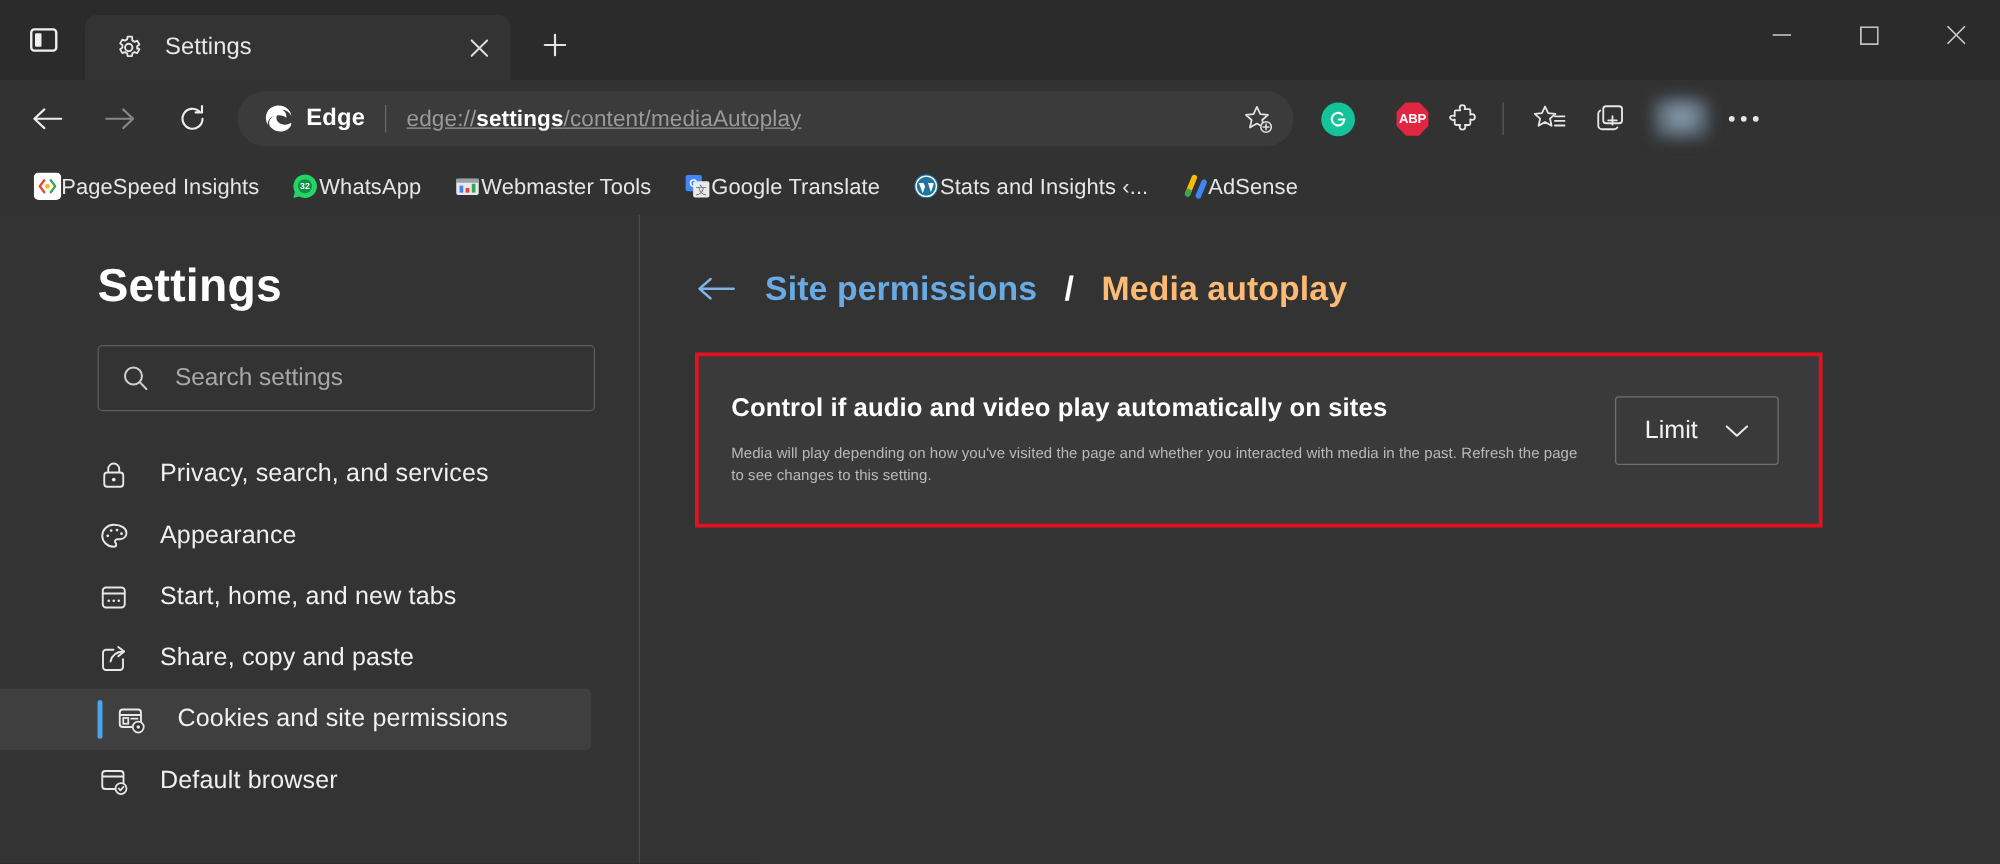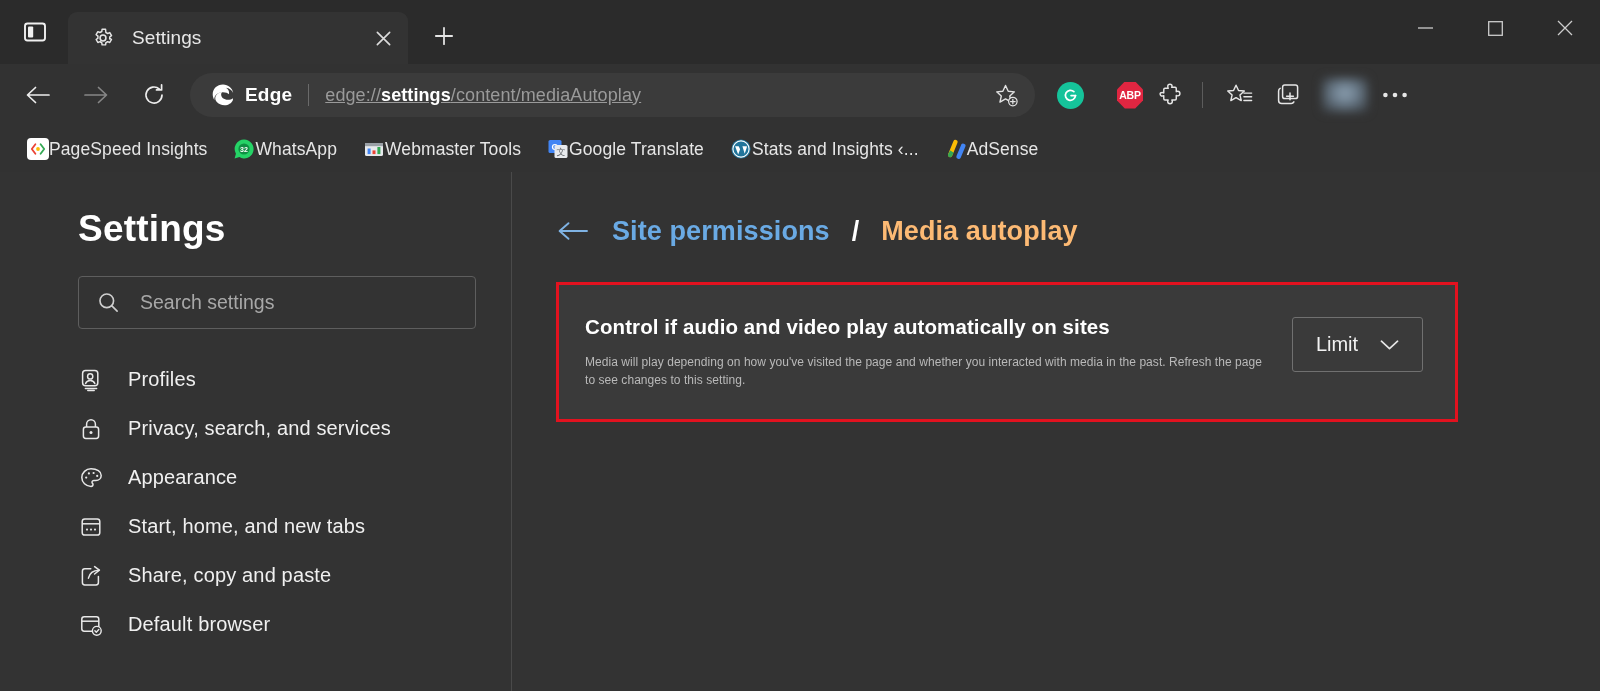--- a/index.html
+++ b/index.html
@@ -596,31 +596,20 @@
       <div class="searchbox">
         <svg width="23" height="23" viewBox="0 0 24 24">
           <circle cx="10.2" cy="10.2" r="7.1" stroke="#cfcfcf" stroke-width="1.7" fill="none"></circle>
           <path d="M15.5 15.5 21 21" stroke="#cfcfcf" stroke-width="1.7" stroke-linecap="round"></path>
         </svg>
         <span class="search-ph">Search settings</span>
       </div>
 
       <div class="navlist">
 
-        <div class="navitem">
-          <span class="nav-ico">
-            <svg width="24" height="24" viewBox="0 0 24 24">
-              <rect x="3.6" y="2.6" width="15.2" height="15.2" rx="3" stroke="#e8e8e8" stroke-width="1.5" fill="none"></rect>
-              <circle cx="11.2" cy="8.4" r="2.6" stroke="#e8e8e8" stroke-width="1.5" fill="none"></circle>
-              <path d="M6.6 15.6c.7-2 2.5-3 4.6-3s3.9 1 4.6 3" stroke="#e8e8e8" stroke-width="1.5" fill="none" stroke-linecap="round"></path>
-              <path d="M6.4 20.4h11.2M8.8 22.6h6.4" stroke="#e8e8e8" stroke-width="1.5" stroke-linecap="round"></path>
-            </svg>
-          </span>
-          <span class="nav-label">Profiles</span>
-        </div>
 
         <div class="navitem">
           <span class="nav-ico">
             <svg width="24" height="24" viewBox="0 0 24 24">
               <rect x="4.4" y="10" width="15.2" height="11.4" rx="2.4" stroke="#e8e8e8" stroke-width="1.5" fill="none"></rect>
               <path d="M7.6 10V7.2a4.4 4.4 0 0 1 8.8 0V10" stroke="#e8e8e8" stroke-width="1.5" fill="none"></path>
               <circle cx="12" cy="15.6" r="1.5" fill="#e8e8e8"></circle>
             </svg>
           </span>
           <span class="nav-label">Privacy, search, and services</span>
@@ -656,20 +645,33 @@
           <span class="nav-ico">
             <svg width="24" height="24" viewBox="0 0 24 24">
               <path d="M19.4 12.4v6.2c0 1.3-1.1 2.4-2.4 2.4H5.8c-1.3 0-2.4-1.1-2.4-2.4V7.2c0-1.3 1.1-2.4 2.4-2.4h6" stroke="#e8e8e8" stroke-width="1.5" fill="none" stroke-linecap="round"></path>
               <path d="M9.4 14.2C10.6 8.8 14.6 6.4 19.8 6.2" stroke="#e8e8e8" stroke-width="1.5" fill="none" stroke-linecap="round"></path>
               <path d="M15.6 2.6l4.8 3.6-4.8 3.8" stroke="#e8e8e8" stroke-width="1.5" fill="none" stroke-linecap="round" stroke-linejoin="round"></path>
             </svg>
           </span>
           <span class="nav-label">Share, copy and paste</span>
         </div>
 
+        <div class="navitem active">
+          <span class="nav-ico">
+            <svg width="24" height="24" viewBox="0 0 24 24">
+              <rect x="2.8" y="3.6" width="17" height="14" rx="2.4" stroke="#e8e8e8" stroke-width="1.5" fill="none"></rect>
+              <path d="M2.8 8h17" stroke="#e8e8e8" stroke-width="1.5"></path>
+              <rect x="5.6" y="10.4" width="4" height="4.6" stroke="#e8e8e8" stroke-width="1.4" fill="none"></rect>
+              <path d="M12 10.9h5" stroke="#e8e8e8" stroke-width="1.4" stroke-linecap="round"></path>
+              <circle cx="17.6" cy="17.6" r="4.4" fill="#333333" stroke="#e8e8e8" stroke-width="1.4"></circle>
+              <circle cx="17.6" cy="17.6" r="1.4" fill="#e8e8e8"></circle>
+            </svg>
+          </span>
+          <span class="nav-label">Cookies and site permissions</span>
+        </div>
 
         <div class="navitem">
           <span class="nav-ico">
             <svg width="24" height="24" viewBox="0 0 24 24">
               <rect x="2.8" y="3.8" width="17" height="14.4" rx="2.4" stroke="#e8e8e8" stroke-width="1.5" fill="none"></rect>
               <path d="M2.8 8.2h17" stroke="#e8e8e8" stroke-width="1.5"></path>
               <circle cx="17.8" cy="17.8" r="4.4" fill="#333333" stroke="#e8e8e8" stroke-width="1.4"></circle>
               <path d="M15.9 17.8l1.4 1.5 2.5-2.8" stroke="#e8e8e8" stroke-width="1.4" fill="none" stroke-linecap="round" stroke-linejoin="round"></path>
             </svg>
           </span>

